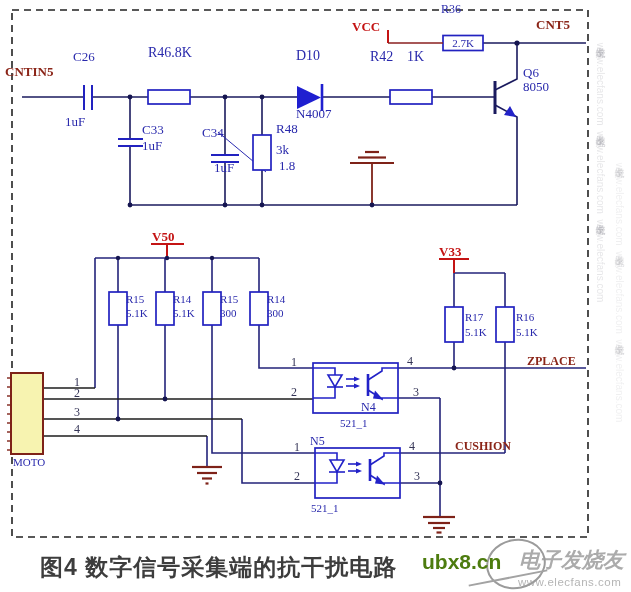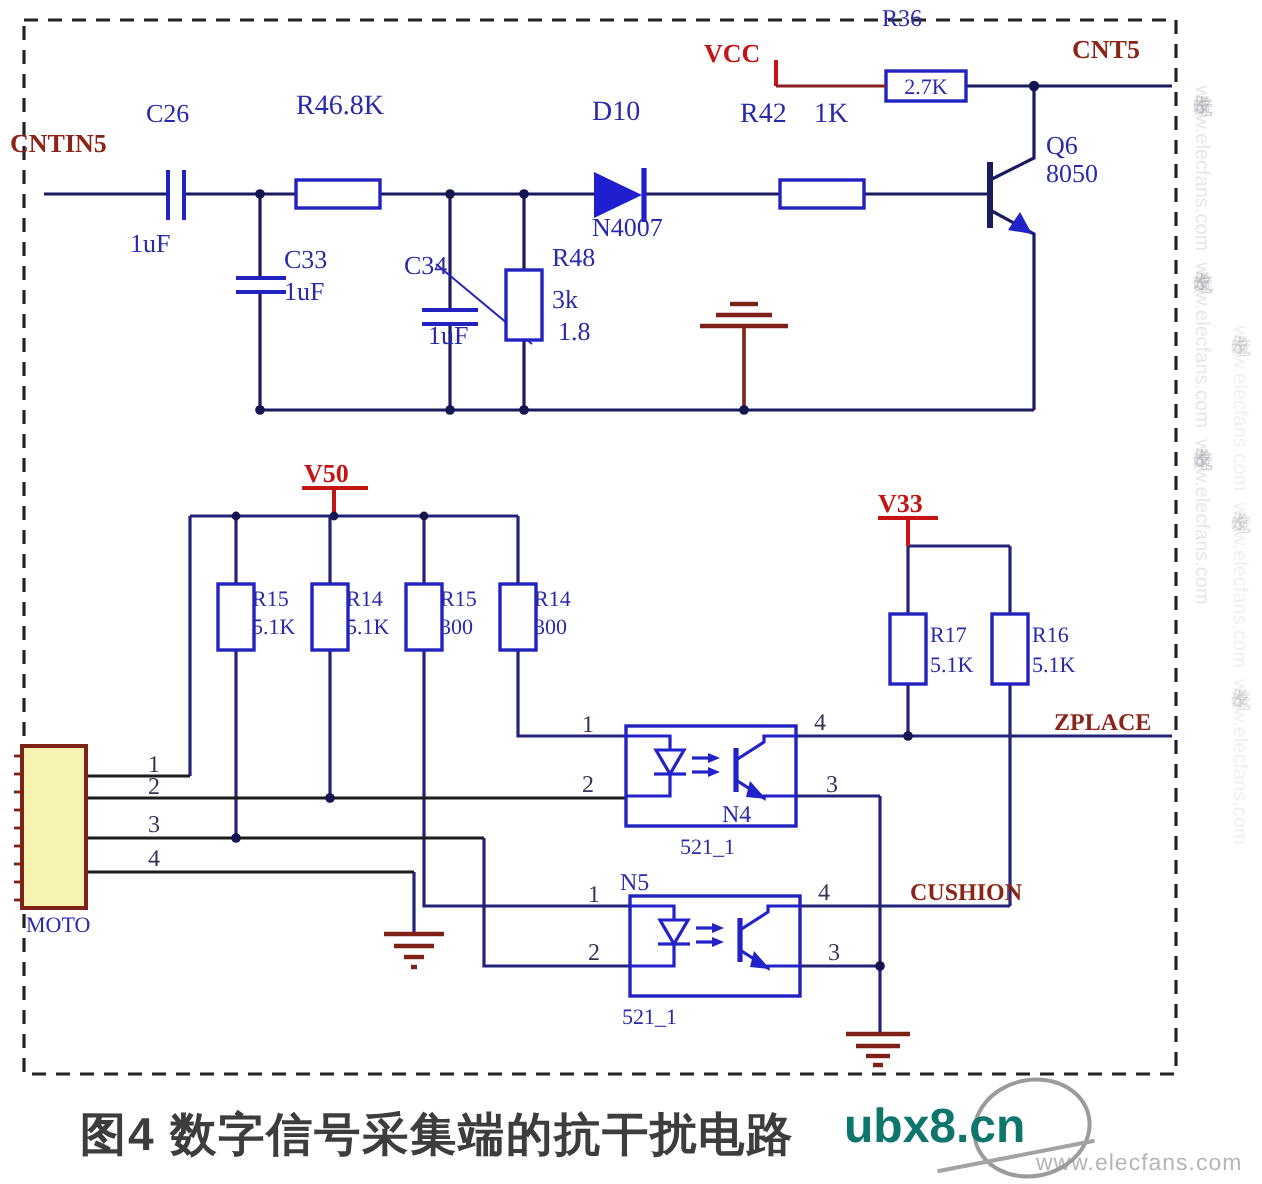--- a/index.html
+++ b/index.html
@@ -13,21 +13,21 @@
   .lbl11{fill:#2929ac;font-family:"Liberation Serif",serif;font-size:11px;}
   .num{fill:#343456;font-family:"Liberation Serif",serif;font-size:12px;}
   .net{fill:#8b2518;font-family:"Liberation Serif",serif;font-weight:bold;font-size:13px;}
   .net12{fill:#8b2518;font-family:"Liberation Serif",serif;font-weight:bold;font-size:12px;}
   .pwr{fill:#c41414;font-family:"Liberation Serif",serif;font-weight:bold;font-size:13px;}
   
   .caption{position:absolute;left:40px;top:552px;width:525px;text-align:left;
            font-family:"Liberation Sans",sans-serif;font-weight:bold;font-size:23px;
            color:#3d3d3d;letter-spacing:1px;}
   .wm-ubx8{position:absolute;left:422px;top:550px;font-family:"Liberation Sans",sans-serif;
-           font-weight:bold;font-size:24px;color:#0f766e;z-index:6;}
+           font-weight:bold;font-size:21px;color:#4d7c0f;z-index:6;}
   .wm-circle{position:absolute;left:486px;top:539px;width:56px;height:46px;border:2px solid #9b9b9b;
              border-radius:50%;transform:rotate(-12deg);z-index:5;}
   .wm-swoosh{position:absolute;left:468px;top:577px;width:80px;border-top:2px solid #a3a3a3;
              transform:rotate(-11deg);z-index:5;}
   .wm-brand{position:absolute;left:519px;top:546px;font-family:"Liberation Sans",sans-serif;
             font-weight:bold;font-style:italic;font-size:21px;color:#ababab;white-space:nowrap;
             text-shadow:1px 1px 0 #fff,-1px -1px 0 #fff;z-index:4;}
   .wm-url{position:absolute;left:518px;top:576px;font-family:"Liberation Sans",sans-serif;
           font-size:11.5px;color:#b5b5b5;letter-spacing:.5px;white-space:nowrap;
           text-shadow:1px 1px 0 #fff;z-index:4;}
@@ -277,17 +277,18 @@
     <text x="294" y="480" class="num">2</text>
     <text x="409" y="450" class="num">4</text>
     <text x="414" y="480" class="num">3</text>
   </g>
 </svg>
 
 <div class="caption">图4 数字信号采集端的抗干扰电路</div>
 <div class="wm-circle"></div>
 <div class="wm-swoosh"></div>
 <div class="wm-ubx8">ubx8.cn</div>
+<div class="wm-brand">电子发烧友</div>
 <div class="wm-url">www.elecfans.com</div>
 <div class="wm-side a">电子发烧友 www.elecfans.com 电子发烧友 www.elecfans.com 电子发烧友 www.elecfans.com</div>
 <div class="wm-side b">电子发烧友 www.elecfans.com 电子发烧友 www.elecfans.com 电子发烧友 www.elecfans.com</div>
 
 </div>
 
 </body></html>

